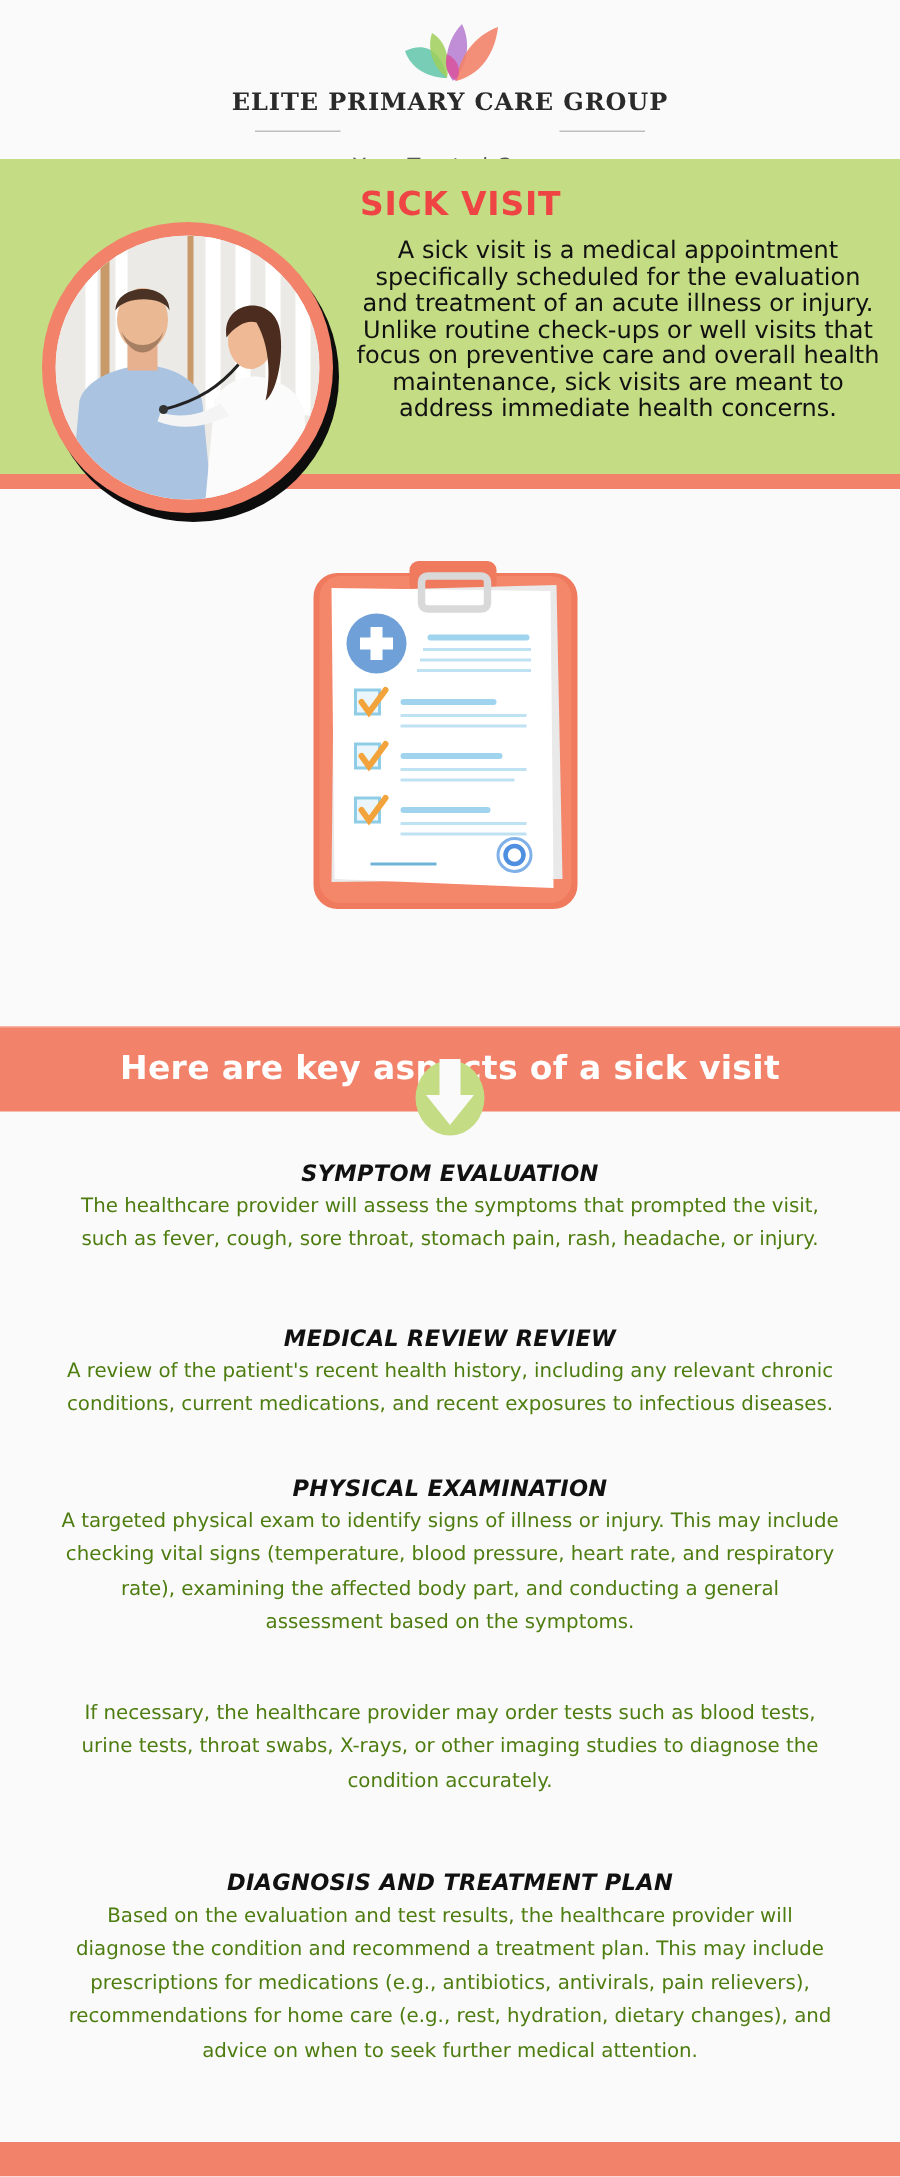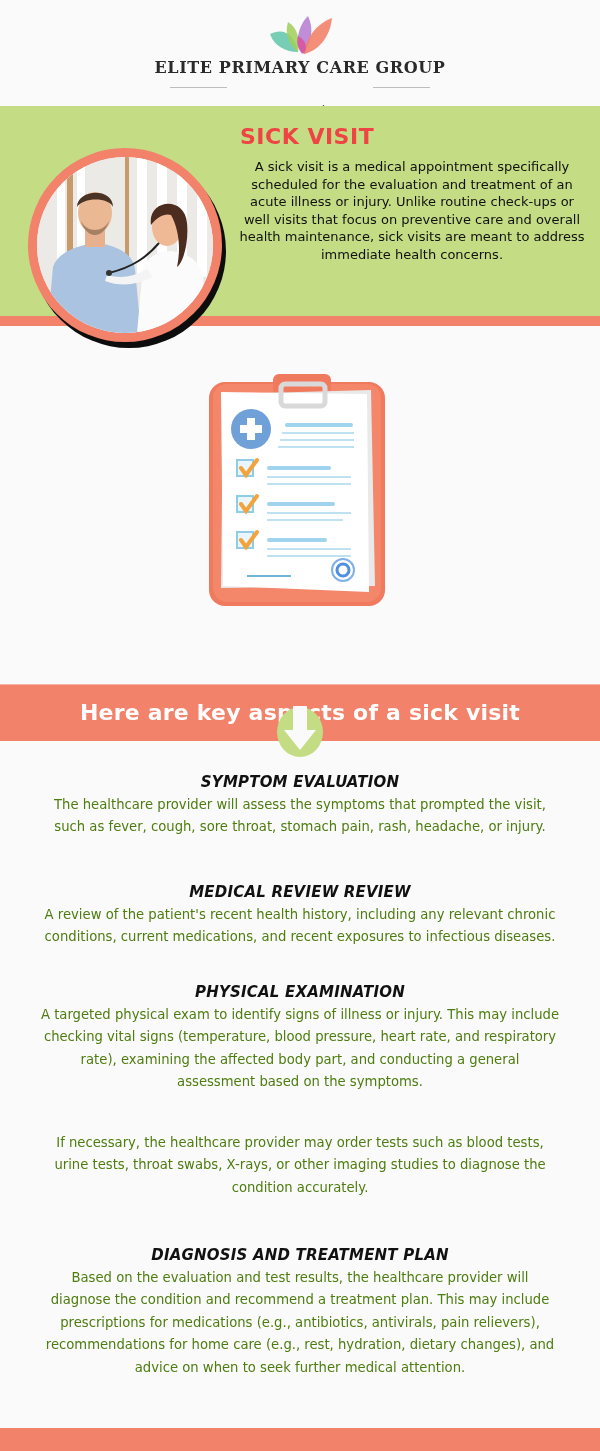--- a/index.html
+++ b/index.html
@@ -16,21 +16,21 @@
     .tagline { font-size: 14px; color: #555; letter-spacing: 0.4px; white-space: nowrap; margin-top: 48px; }
 
     
     .hero { position: absolute; top: 106px; left: 0; width: 600px; height: 210px; background: #c4dc84; }
     .hero-stripe { position: absolute; top: 316px; left: 0; width: 600px; height: 10px; background: #f2826a; }
     .photo-wrap { position: absolute; left: 28px; top: 148px; width: 200px; height: 202px; }
     .photo-shadow { position: absolute; left: 4px; top: 6px; width: 194px; height: 194px; border-radius: 50%; background: #0d0d0d; }
     .photo-ring { position: absolute; left: 0; top: 0; width: 194px; height: 194px; border-radius: 50%; background: #f2826a; }
     .photo { position: absolute; left: 9px; top: 9px; width: 176px; height: 176px; border-radius: 50%; overflow: hidden; background: #eef0ee; }
     .hero-title { position: absolute; top: 124px; left: 240px; width: 344px; text-align: left; font-size: 22px; font-weight: bold; color: #ef4444; letter-spacing: 0.5px; }
-    .hero-text { position: absolute; top: 158px; left: 236px; width: 352px; text-align: center; font-size: 13px; line-height: 17.5px; color: #111; font-weight: 500; }
+    .hero-text { position: absolute; top: 158px; left: 236px; width: 352px; text-align: center; font-size: 16px; line-height: 17.5px; color: #111; font-weight: 500; }
 
     
     .clipboard { position: absolute; left: 207px; top: 372px; width: 180px; height: 236px; }
 
     
     .banner { position: absolute; top: 643px; left: 0; width: 600px; height: 57px; background: #f2826a; border-top: 1px solid #f5b3a3; margin-top: 41px; }
     .banner-text { position: absolute; top: 0; left: 0; width: 600px; height: 57px; line-height: 56px; text-align: center; color: #fff; font-size: 22px; font-weight: bold; letter-spacing: 0.2px; }
     .arrow { position: absolute; left: 274px; top: 706px; width: 52px; height: 52px; }
 
     

